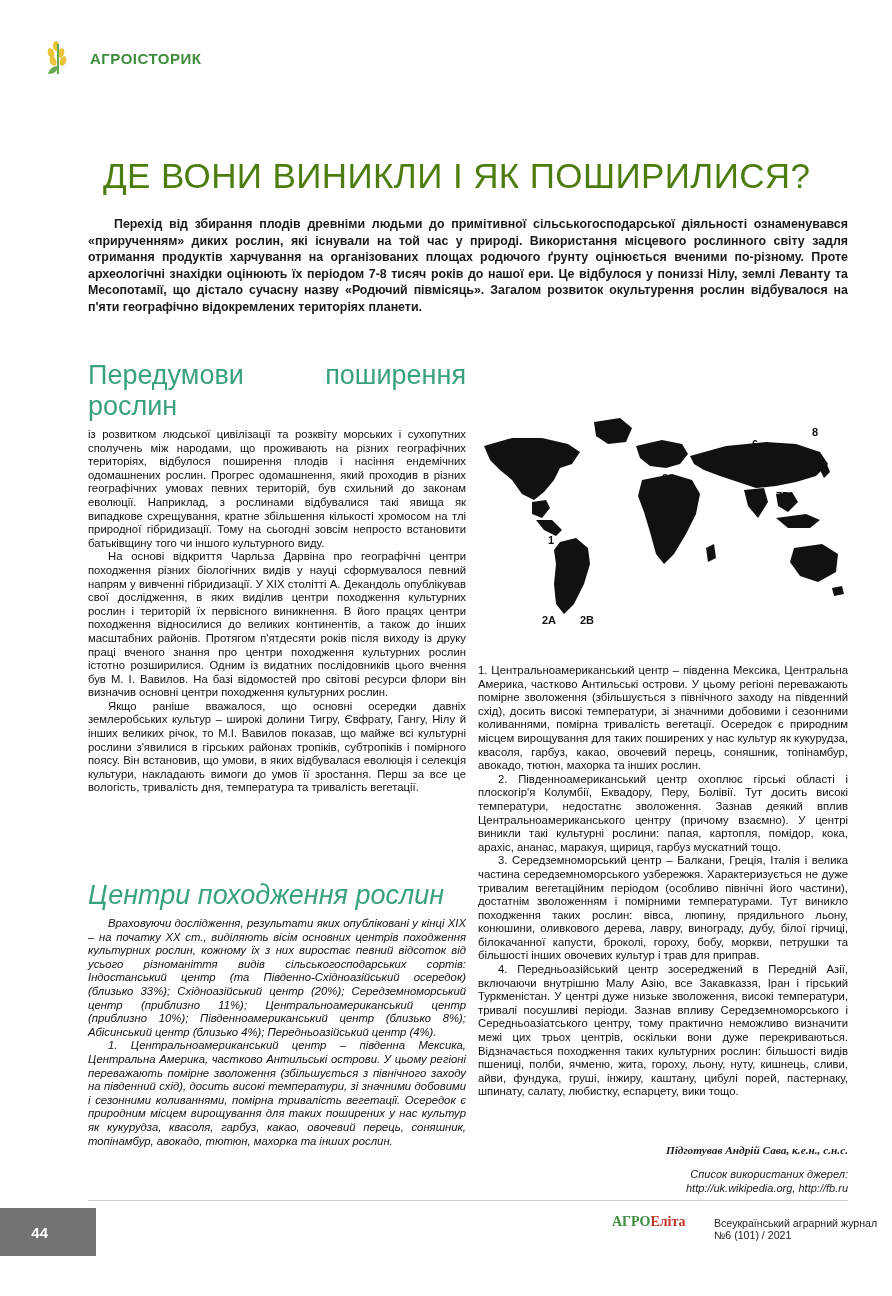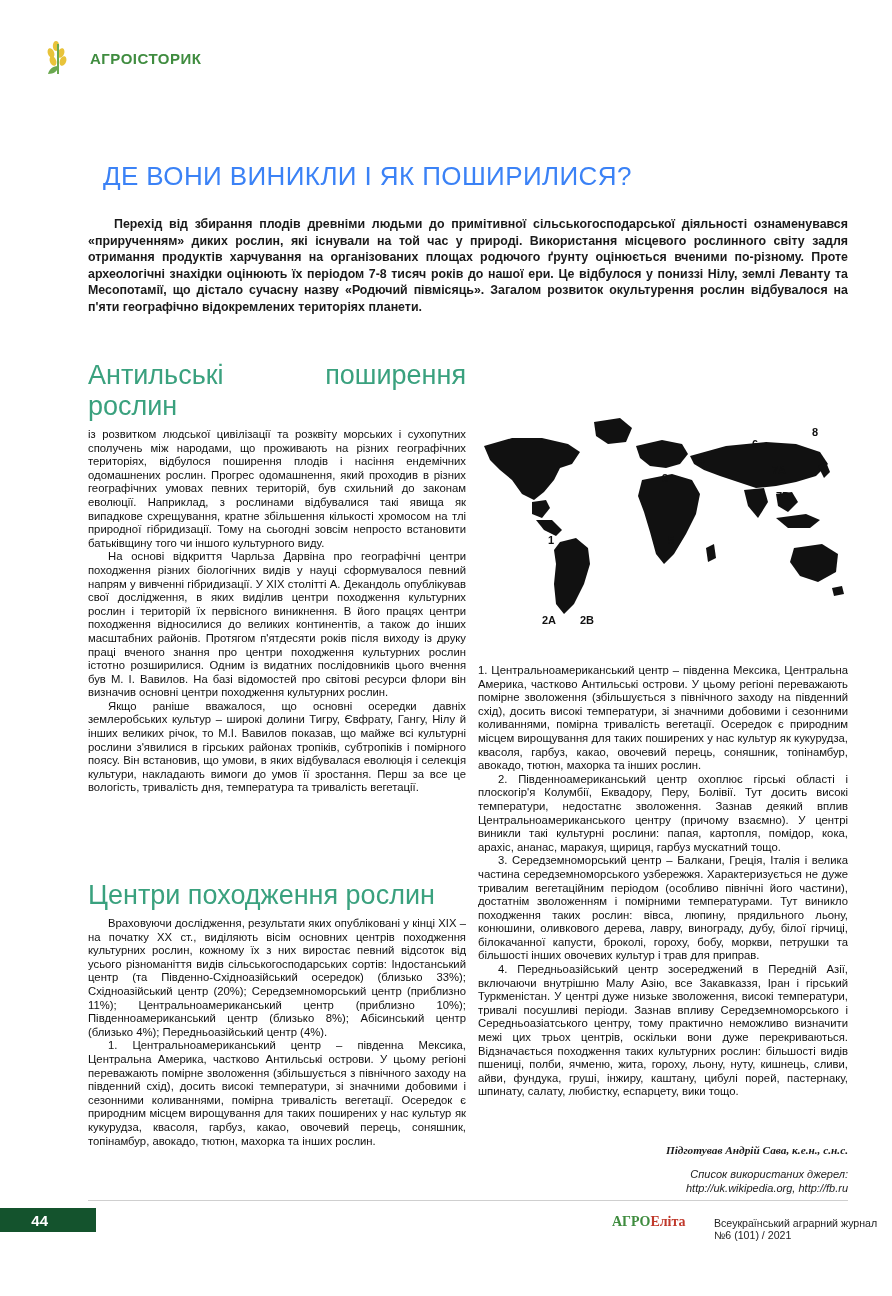--- a/index.html
+++ b/index.html
@@ -55,23 +55,23 @@
     color: #2f7d4f;
     letter-spacing: 1px;
     white-space: nowrap;
   }
   .title-sub {
     position: absolute;
     left: 103px;
     top: 160px;
     width: 790px;
     font-family: "Liberation Sans", sans-serif;
-    font-size: 26px;
+    font-size: 35px;
     line-height: 32px;
-    color: #3b82f6;
+    color: #4d7c0f;
     letter-spacing: 0.4px;
     white-space: nowrap;
   }
 
   
   .lead {
     position: absolute;
     left: 88px;
     top: 216px;
     width: 760px;
@@ -113,20 +113,21 @@
 
   #col-left-top {
     left: 88px;
     top: 360px;
     width: 378px;
   }
   #col-left-bottom {
     left: 88px;
     top: 880px;
     width: 378px;
+    font-style: italic;
   }
   #col-right {
     left: 478px;
     top: 664px;
     width: 370px;
   }
 
   
   .map-wrap {
     position: absolute;
@@ -160,22 +161,22 @@
     font-size: 11px;
     font-style: italic;
     line-height: 13.5px;
   }
 
   .page-number-box {
     position: absolute;
     left: 0;
     top: 1208px;
     width: 96px;
-    height: 24px;
-    background: #14532d;
+    height: 48px;
+    background: #737373;
     color: #fff;
     font-size: 15px;
     font-weight: bold;
     display: flex;
     align-items: center;
     justify-content: flex-end;
     padding-right: 48px;
     box-sizing: border-box;
   }
   .footer-brand {
@@ -227,21 +228,21 @@
       </svg>
     </span>
     <span class="masthead-title">АГРОІСТОРИК</span>
   </div>
 
   <div class="title-sub">ДЕ ВОНИ ВИНИКЛИ І ЯК ПОШИРИЛИСЯ?</div>
 
   <div class="lead">Перехід від збирання плодів древніми людьми до примітивної сільськогосподарської діяльності ознаменувався «прирученням» диких рослин, які існували на той час у природі. Використання місцевого рослинного світу задля отримання продуктів харчування на організованих площах родючого ґрунту оцінюється вченими по-різному. Проте археологічні знахідки оцінюють їх періодом 7-8 тисяч років до нашої ери. Це відбулося у пониззі Нілу, землі Леванту та Месопотамії, що дістало сучасну назву «Родючий півмісяць». Загалом розвиток окультурення рослин відбувалося на п'яти географічно відокремлених територіях планети.</div>
 
   <div class="col" id="col-left-top">
-    <div class="section-heading big">Антильські поширення рослин</div>
+    <div class="section-heading big">Передумови поширення рослин</div>
     <p class="noindent">із розвитком людської цивілізації та розквіту морських і сухопутних сполучень між народами, що проживають на різних географічних територіях, відбулося поширення плодів і насіння ендемічних одомашнених рослин. Прогрес одомашнення, який проходив в різних географічних умовах певних територій, був схильний до законам еволюції. Наприклад, з рослинами відбувалися такі явища як випадкове схрещування, кратне збільшення кількості хромосом на тлі природної гібридизації. Тому на сьогодні зовсім непросто встановити батьківщину того чи іншого культурного виду.</p>
     <p>На основі відкриття Чарльза Дарвіна про географічні центри походження різних біологічних видів у науці сформувалося певний напрям у вивченні гібридизації. У XIX столітті А. Декандоль опублікував свої дослідження, в яких виділив центри походження культурних рослин і територій їх первісного виникнення. В його працях центри походження відносилися до великих континентів, а також до інших масштабних районів. Протягом п'ятдесяти років після виходу із друку праці вченого знання про центри походження культурних рослин істотно розширилися. Одним із видатних послідовників цього вчення був М. І. Вавилов. На базі відомостей про світові ресурси флори він визначив основні центри походження культурних рослин.</p>
     <p>Якщо раніше вважалося, що основні осередки давніх землеробських культур – широкі долини Тигру, Євфрату, Гангу, Нілу й інших великих річок, то М.І. Вавилов показав, що майже всі культурні рослини з'явилися в гірських районах тропіків, субтропіків і помірного поясу. Він встановив, що умови, в яких відбувалася еволюція і селекція культури, накладають вимоги до умов її зростання. Перш за все це вологість, тривалість дня, температура та тривалість вегетації.</p>
   </div>
 
   <div class="col" id="col-left-bottom">
     <div class="section-heading big">Центри походження рослин</div>
     <p>Враховуючи дослідження, результати яких опубліковані у кінці XIX – на початку XX ст., виділяють вісім основних центрів походження культурних рослин, кожному їх з них виростає певний відсоток від усього різноманіття видів сільськогосподарських сортів: Індостанський центр (та Південно-Східноазійський осередок) (близько 33%); Східноазійський центр (20%); Середземноморський центр (приблизно 11%); Центральноамериканський центр (приблизно 10%); Південноамериканський центр (близько 8%); Абісинський центр (близько 4%); Передньоазійський центр (4%).</p>
     <p>1. Центральноамериканський центр – південна Мексика, Центральна Америка, частково Антильські острови. У цьому регіоні переважають помірне зволоження (збільшується з північного заходу на південний схід), досить високі температури, зі значними добовими і сезонними коливаннями, помірна тривалість вегетації. Осередок є природним місцем вирощування для таких поширених у нас культур як кукурудза, квасоля, гарбуз, какао, овочевий перець, соняшник, топінамбур, авокадо, тютюн, махорка та інших рослин.</p>
   </div>

